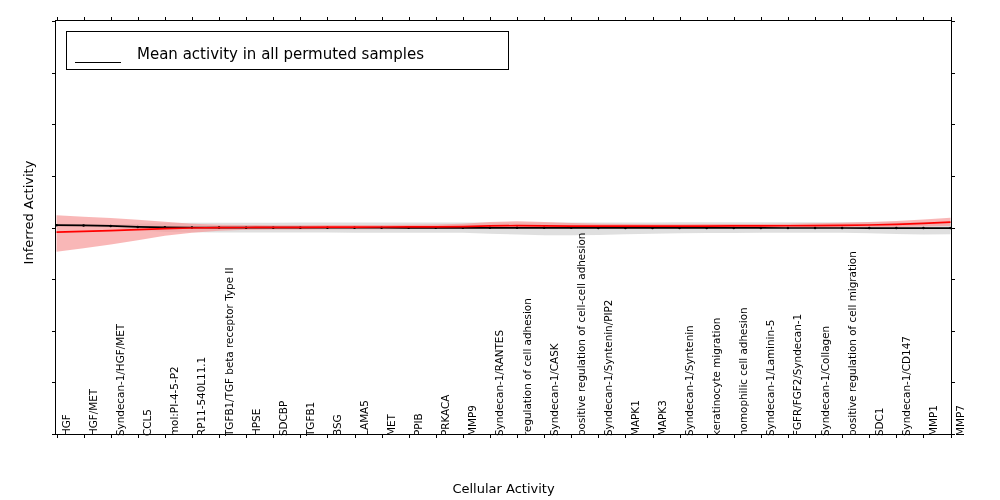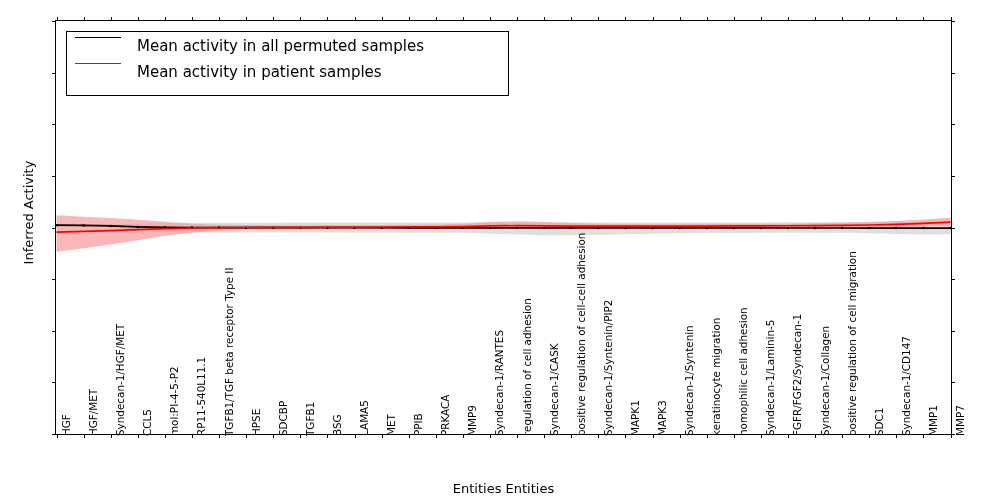--- a/index.html
+++ b/index.html
@@ -38,34 +38,34 @@
   .xtl{
     position:absolute;font-size:10.4px;color:#000;white-space:nowrap;
     transform-origin:left bottom;transform:rotate(-90deg);
   }
   .legend{
     position:absolute;left:66px;top:31px;
     border:1.1px solid #000;background:#fff;
     padding:5px 10px 6px 8px;box-sizing:border-box;
     width:443px;
   }
-  .legrow{display:flex;align-items:flex-start;height:26px;}
+  .legrow{display:flex;align-items:flex-end;height:26px;}
   .legline{display:inline-block;width:46px;height:0;border-top:1.6px solid #000;margin-right:16px;}
   .legline.red{border-top-color:#ff0000;}
   .legtxt{font-size:15px;color:#000;white-space:nowrap;}
   svg.plot{position:absolute;left:0;top:0;}
 </style>
 </head>
 <body>
 
 <div id="fig">
 
 
   <div class="ylabel">Inferred Activity</div>
-  <div class="xlabel">Entities Entities</div>
+  <div class="xlabel">Cellular Activity</div>
 
   <div class="axes">
     <svg class="plot" id="plotsvg" width="895" height="413">
         <path d="M0.50,202.63 L27.59,202.89 L54.68,203.40 L81.77,202.63 L108.86,202.11 L135.95,201.85 L163.05,201.75 L190.14,201.70 L217.23,201.65 L244.32,201.60 L271.41,201.60 L298.50,201.54 L325.59,201.54 L352.68,201.49 L379.77,201.49 L406.86,201.49 L433.95,201.44 L461.05,201.44 L488.14,201.44 L515.23,201.44 L542.32,201.39 L569.41,201.39 L596.50,201.39 L623.59,201.34 L650.68,201.34 L677.77,201.34 L704.86,201.29 L731.95,201.29 L759.05,201.29 L786.14,201.23 L813.23,201.23 L840.32,201.18 L867.41,201.18 L894.50,201.13 L894.50,213.21 L867.41,213.47 L840.32,212.95 L813.23,212.18 L786.14,211.77 L759.05,211.77 L731.95,211.82 L704.86,211.87 L677.77,211.92 L650.68,212.08 L623.59,212.28 L596.50,212.69 L569.41,213.21 L542.32,213.99 L515.23,214.35 L488.14,214.24 L461.05,213.47 L433.95,212.69 L406.86,211.87 L379.77,211.82 L352.68,211.77 L325.59,211.71 L298.50,211.66 L271.41,211.61 L244.32,211.56 L217.23,211.51 L190.14,211.46 L163.05,211.40 L135.95,211.25 L108.86,210.89 L81.77,209.34 L54.68,206.50 L27.59,205.98 L0.50,205.73 Z" fill="#d9d9d9" fill-opacity="0.85" stroke="none"></path>
         <path d="M0.50,194.37 L27.59,195.66 L54.68,196.95 L81.77,198.76 L108.86,200.82 L135.95,202.63 L163.05,203.66 L190.14,204.02 L217.23,204.13 L244.32,204.13 L271.41,204.07 L298.50,204.02 L325.59,203.92 L352.68,203.76 L379.77,203.40 L406.86,202.63 L433.95,201.08 L461.05,200.31 L488.14,201.08 L515.23,202.11 L542.32,202.78 L569.41,203.09 L596.50,203.20 L623.59,203.20 L650.68,203.09 L677.77,202.99 L704.86,202.89 L731.95,202.68 L759.05,202.37 L786.14,201.85 L813.23,201.08 L840.32,200.05 L867.41,198.50 L894.50,196.69 L894.50,204.95 L867.41,205.57 L840.32,206.09 L813.23,206.40 L786.14,206.71 L759.05,206.91 L731.95,207.02 L704.86,207.12 L677.77,207.22 L650.68,207.33 L623.59,207.43 L596.50,207.53 L569.41,207.53 L542.32,207.53 L515.23,207.53 L488.14,207.53 L461.05,207.64 L433.95,207.74 L406.86,207.84 L379.77,207.95 L352.68,208.05 L325.59,208.15 L298.50,208.26 L271.41,208.36 L244.32,208.46 L217.23,208.56 L190.14,208.87 L163.05,209.70 L135.95,211.66 L108.86,214.76 L81.77,219.15 L54.68,223.54 L27.59,227.15 L0.50,230.76 Z" fill="#f79b9b" fill-opacity="0.72" stroke="none"></path>
         <path d="M0.50,204.18 L27.59,204.44 L54.68,204.95 L81.77,205.88 L108.86,206.29 L135.95,206.50 L163.05,206.60 L190.14,206.65 L217.23,206.71 L244.32,206.71 L271.41,206.76 L298.50,206.76 L325.59,206.76 L352.68,206.81 L379.77,206.81 L406.86,206.81 L433.95,206.86 L461.05,206.86 L488.14,206.86 L515.23,206.86 L542.32,206.91 L569.41,206.91 L596.50,206.91 L623.59,206.91 L650.68,206.96 L677.77,206.96 L704.86,206.96 L731.95,207.02 L759.05,207.02 L786.14,207.02 L813.23,207.07 L840.32,207.07 L867.41,207.12 L894.50,207.12 " fill="none" stroke="#000000" stroke-width="1.7"></path>
         <circle cx="0.50" cy="204.18" r="1.25" fill="#000"></circle>
         <circle cx="27.59" cy="204.44" r="1.25" fill="#000"></circle>
         <circle cx="54.68" cy="204.95" r="1.25" fill="#000"></circle>
         <circle cx="81.77" cy="205.88" r="1.25" fill="#000"></circle>
@@ -229,19 +229,15 @@
       <div class="xtl" style="left: 926.909px; top: 436px; transform: rotate(-90deg); position: absolute; transform-origin: left top;">MMP1</div>
       <div class="xtl" style="left: 954px; top: 436px; transform: rotate(-90deg); position: absolute; transform-origin: left top;">MMP7</div>
     </div>
   <div id="yticklabels"></div>
 
   <div class="legend">
     <div class="legrow">
       <span class="legline"></span>
       <span class="legtxt">Mean activity in all permuted samples</span>
     </div>
-    <div class="legrow">
-      <span class="legline red"></span>
-      <span class="legtxt">Mean activity in patient samples</span>
-    </div>
   </div>
 
 </div>
 
 </body></html>

